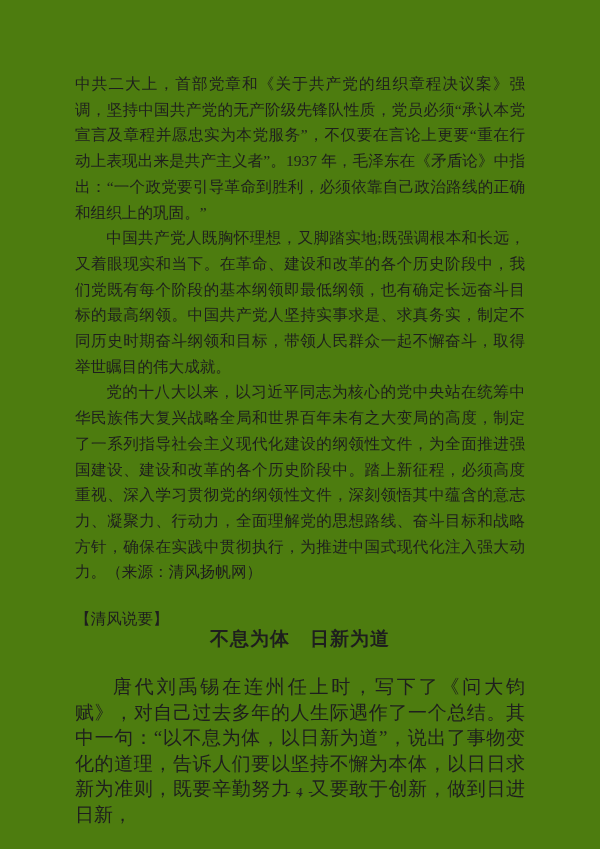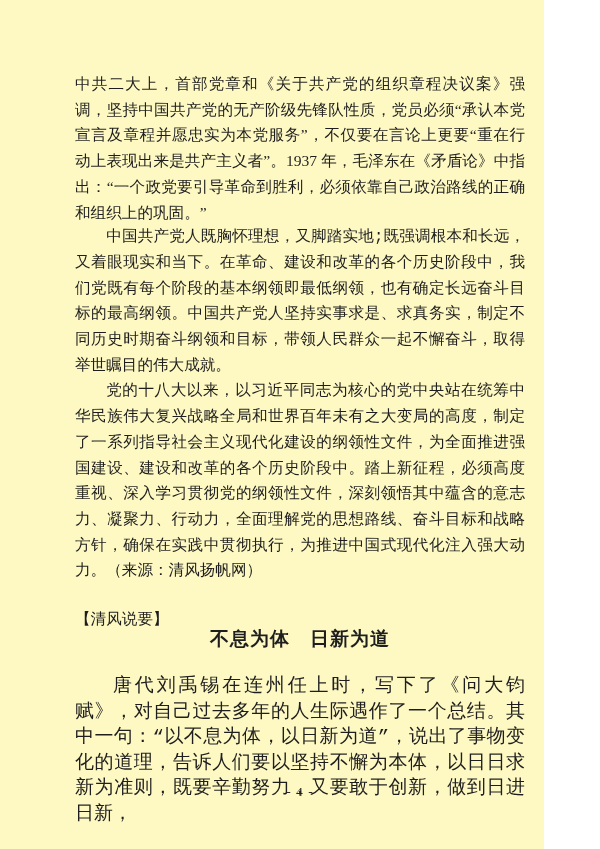--- a/index.html
+++ b/index.html
@@ -2,42 +2,41 @@
 <html><head>
 <meta charset="utf-8">
 <style>
   html, body {
     margin: 0;
     padding: 0;
     background: #ffffff;
   }
   .page {
     position: relative;
-    width: 544px;
+    width: 600px;
     height: 849px;
-    background: #fef9c3;
+    background: #4d7c0f;
     font-family: "Liberation Serif", "DejaVu Serif", serif;
     color: #1e1e1e;
     overflow: hidden;
   }
   .body-text {
     position: absolute;
     left: 75px;
     top: 71px;
     width: 450px;
     font-size: 15.6px;
     line-height: 25.7px;
     text-align: justify;
   }
   .para {
     margin: 0;
   }
   .para.indent {
     text-indent: 2em;
-    font-family: Liberation Mono, monospace;
   }
   .section-header {
     position: absolute;
     left: 75px;
     top: 608px;
     width: 450px;
     font-size: 15.6px;
     line-height: 22px;
   }
   .article-title {

